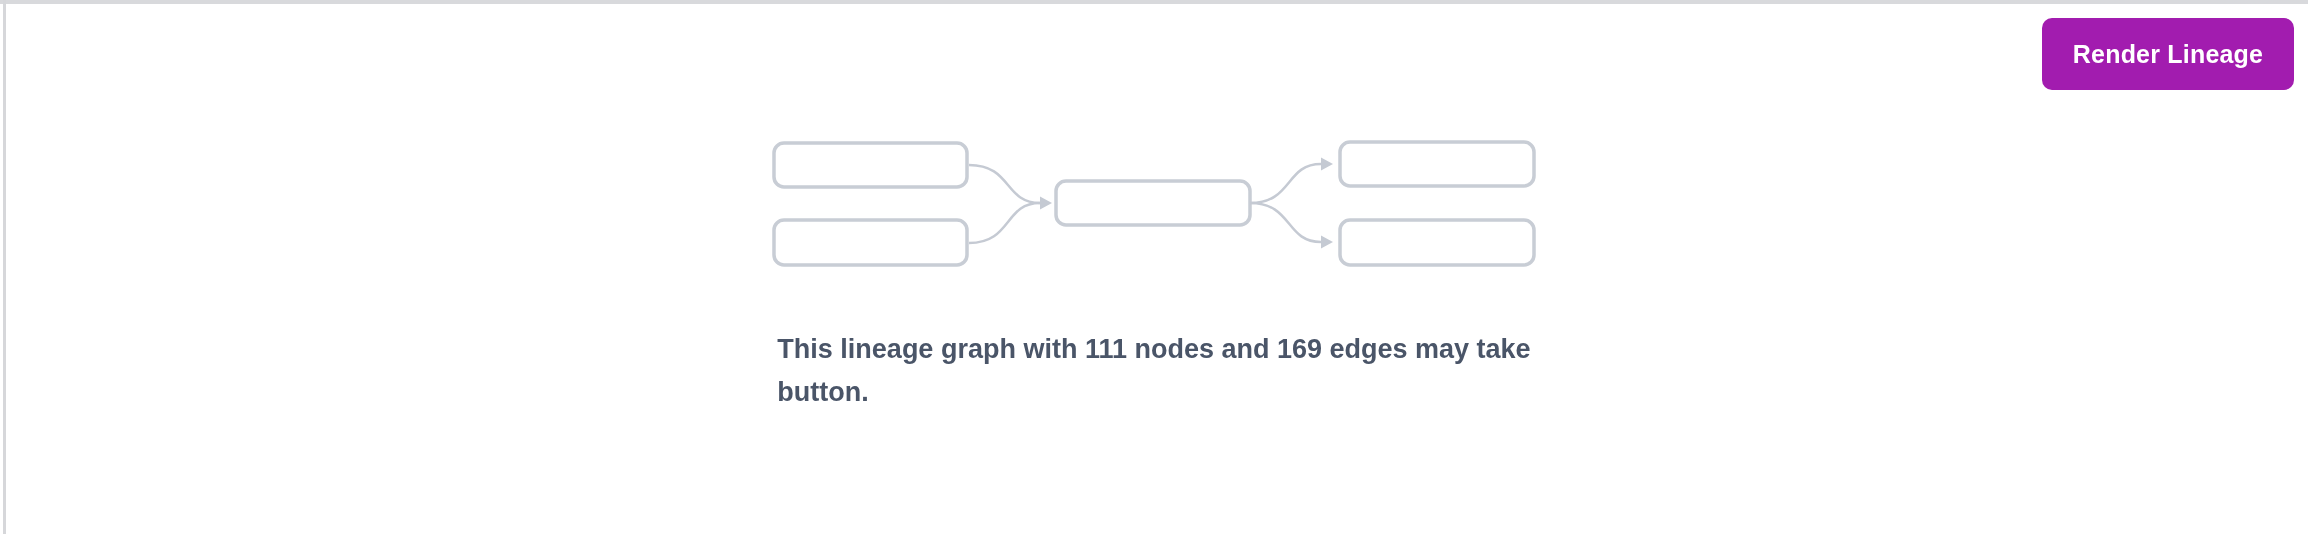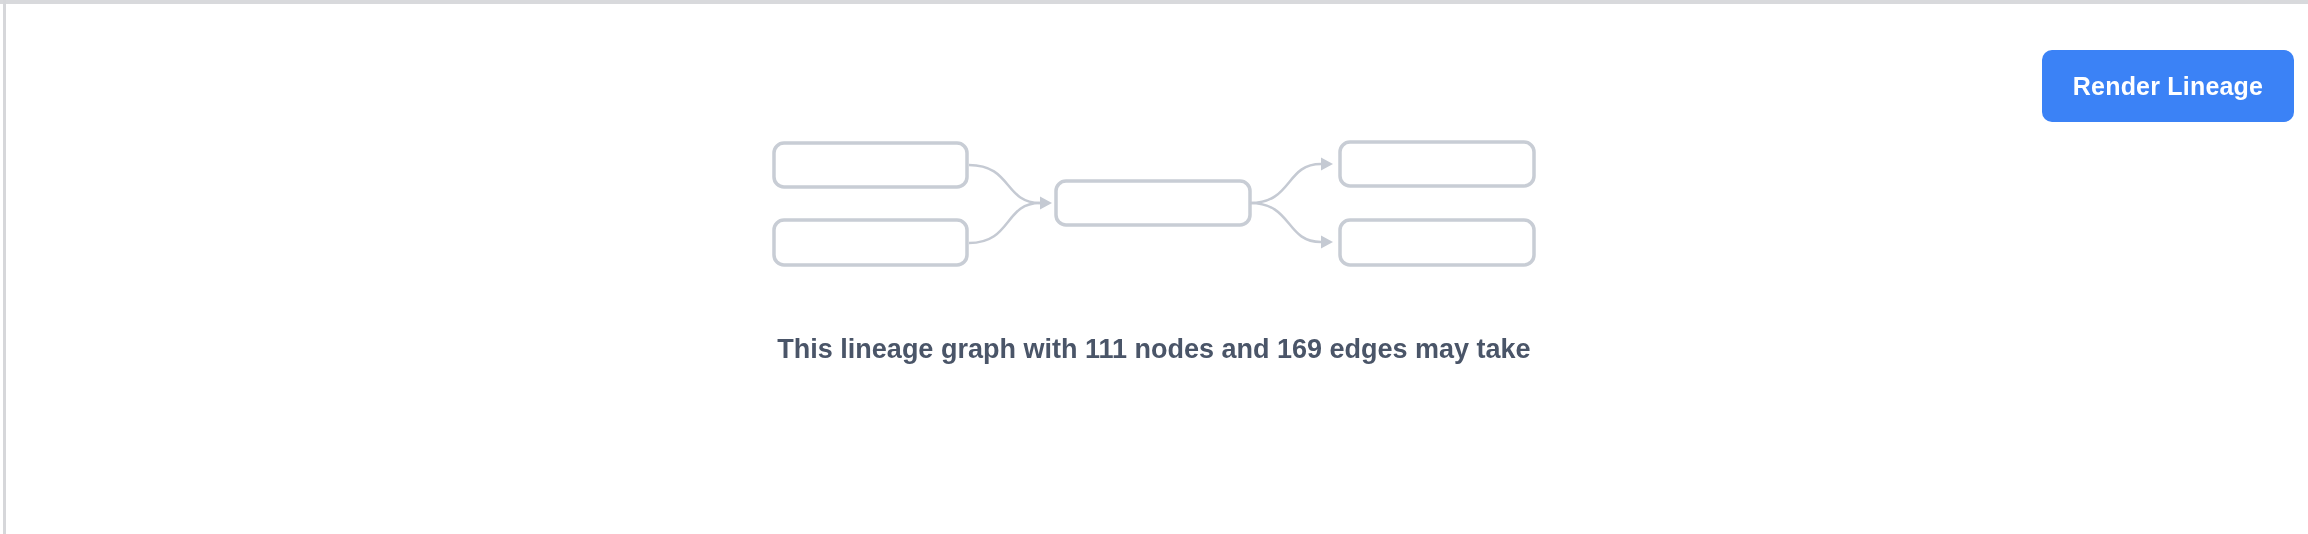--- a/index.html
+++ b/index.html
@@ -14,30 +14,30 @@
     position: absolute; top: 0; left: 0; right: 0;
     height: 4px; background: #d8d9dc;
   }
   .left-border {
     position: absolute; top: 0; bottom: 0; left: 3px;
     width: 3px; background: #d6d7da;
   }
   .render-btn {
     position: absolute; top: 18px; right: 14px;
     width: 252px; height: 72px;
-    background: #3b82f6;
+    background: #a21caf;
     color: #ffffff;
     border: none;
     border-radius: 10px;
     font-family: "Liberation Sans", sans-serif;
     font-size: 25px;
     font-weight: 700;
     letter-spacing: 0.2px;
     cursor: pointer;
-    display: flex; align-items: center; justify-content: center; margin-top: 32px;
+    display: flex; align-items: center; justify-content: center;
   }
   .empty-state {
     position: absolute;
     top: 140px;
     left: 50%;
     transform: translateX(-50%);
     width: 1100px;
     display: flex;
     flex-direction: column;
     align-items: center;
@@ -95,15 +95,16 @@
     <polygon class="head" points="268,56.5 280,63 268,69.5"></polygon>
 
     <path class="edge" d="M478,63 C521,63 513,24 549,24"></path>
     <polygon class="head" points="549,17.5 561,24 549,30.5"></polygon>
     <path class="edge" d="M478,63 C521,63 513,102 549,102"></path>
     <polygon class="head" points="549,95.5 561,102 549,108.5"></polygon>
   </svg>
 
   <div class="warning-message">
     <div>This lineage graph with 111 nodes and 169 edges may take</div>
+    <div>button.</div>
   </div>
 
 </div>
 
 </body></html>

